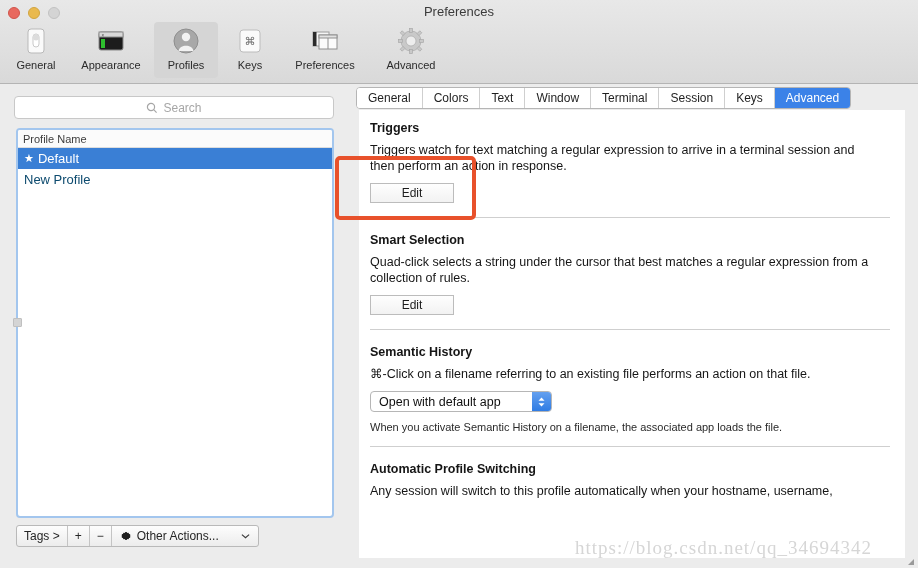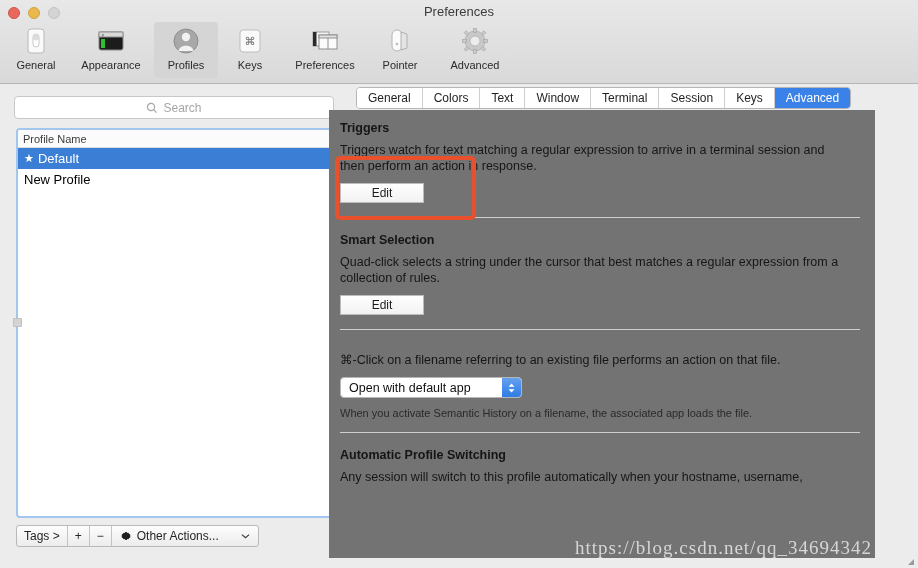--- a/index.html
+++ b/index.html
@@ -62,21 +62,21 @@
     border: 2px solid #a3c6ee; border-radius: 4px; background: #ffffff;
     overflow: hidden;
   }
   #list-header {
     height: 18px; background: #fbfbfb; border-bottom: 1px solid #dddddd;
     display: flex; align-items: center; padding-left: 5px;
   }
   #list-header span { font-size: 11px; color: #3d3d3d; }
   .row {
     height: 21px; display: flex; align-items: center; padding-left: 6px;
-    font-size: 13px; color: #000000;
+    font-size: 13px; color: #0c4a6e;
   }
   .row.selected { background: #3a7fd5; color: #ffffff; }
   .row .star { margin-right: 4px; font-size: 11px; }
 
   #grab-dot {
     position: absolute; left: 13px; top: 318px; width: 9px; height: 9px;
     background: #d4d4d4; border: 1px solid #c0c0c0; border-radius: 1px;
   }
 
   #bottom-bar {
@@ -102,23 +102,23 @@
   }
   .tab {
     display: flex; align-items: center; justify-content: center;
     padding: 0 11px; font-size: 12px; color: #1f1f1f;
     border-right: 1px solid #cfcfcf; background: #ffffff; cursor: default;
   }
   .tab.last { border-right: none; }
   .tab.active { background: #3b82e8; color: #ffffff; }
 
   #content {
-    position: absolute; left: 329px; top: 110px;
+    position: absolute; left: 359px; top: 110px;
     width: 546px; height: 448px;
-    background: #737373;
+    background: #ffffff;
     overflow: hidden;
   }
   .section { padding: 0 0 0 11px; }
   .sec-title { font-size: 12.5px; font-weight: bold; color: #151515; }
   .sec-desc { font-size: 12.5px; color: #161616; line-height: 16px; margin-top: 7px; width: 505px; }
   .mac-btn {
     margin-top: 9px; width: 84px; height: 20px;
     background: linear-gradient(to bottom,#fefefe,#f2f2f2);
     border: 1px solid #bcbcbc; border-radius: 0;
     display: flex; align-items: center; justify-content: center;
@@ -225,30 +225,20 @@
             <rect x="3" y="6" width="16" height="14" fill="#f5f5f5" stroke="#9b9b9b"></rect>
             <rect x="3" y="6" width="3.5" height="14" fill="#2a2a2a"></rect>
             <rect x="9" y="9" width="18" height="14" fill="#fbfbfb" stroke="#8f8f8f"></rect>
             <rect x="9" y="9" width="18" height="3" fill="#e2e2e2" stroke="#8f8f8f"></rect>
             <line x1="18" y1="12" x2="18" y2="23" stroke="#8f8f8f"></line>
           </svg>
         </div>
         <div class="tb-label">Preferences</div>
       </div>
 
-      <div class="tb-item">
-        <div class="tb-icon">
-          <svg width="30" height="30" viewBox="0 0 30 30">
-            <rect x="7" y="4" width="10" height="21" rx="5" fill="#fbfbfb" stroke="#b4b4b4"></rect>
-            <circle cx="12" cy="18" r="1.3" fill="#bdbdbd"></circle>
-            <path d="M16 6 L22 8 L22 22 L16 24 Z" fill="#e4e4e4" stroke="#b0b0b0"></path>
-          </svg>
-        </div>
-        <div class="tb-label">Pointer</div>
-      </div>
 
       <div class="tb-item wide">
         <div class="tb-icon">
           <svg width="30" height="30" viewBox="0 0 30 30">
             <g fill="#c9c9c9" stroke="#a9a9a9" stroke-width="0.7">
               <circle cx="15" cy="15" r="10"></circle>
             </g>
             <g fill="#c9c9c9" stroke="#a9a9a9" stroke-width="0.7">
               <rect x="13.6" y="2.5" width="2.8" height="4"></rect>
               <rect x="13.6" y="23.5" width="2.8" height="4"></rect>
@@ -329,20 +319,21 @@
     </div>
 
     <div class="section" style="padding-top:15px;">
       <div class="sec-title">Smart Selection</div>
       <div class="sec-desc">Quad-click selects a string under the cursor that best matches a regular expression from a collection of rules.</div>
       <div class="mac-btn">Edit</div>
       <div class="divider"></div>
     </div>
 
     <div class="section" style="padding-top:15px;">
+      <div class="sec-title">Semantic History</div>
       <div class="sec-desc">⌘-Click on a filename referring to an existing file performs an action on that file.</div>
       <div class="popup">
         <div class="val">Open with default app</div>
         <div class="stepper">
           <svg width="9" height="12" viewBox="0 0 9 12">
             <path d="M4.5 1.5 L7.5 4.8 L1.5 4.8 Z" fill="#ffffff"></path>
             <path d="M4.5 10.5 L1.5 7.2 L7.5 7.2 Z" fill="#ffffff"></path>
           </svg>
         </div>
       </div>

